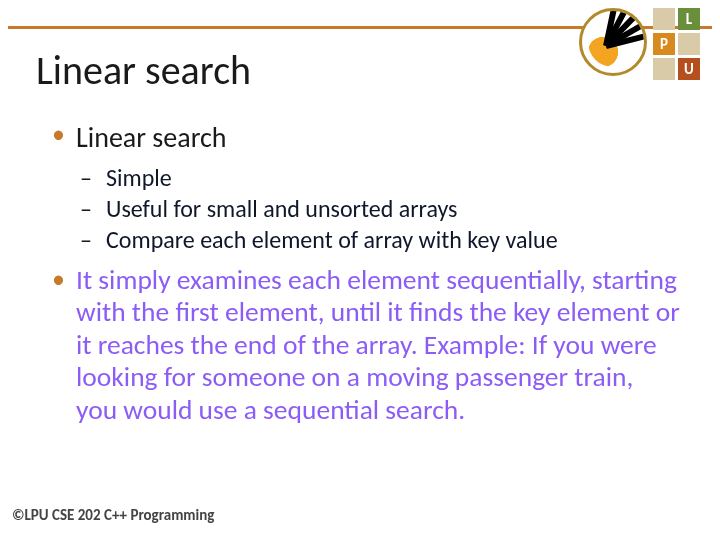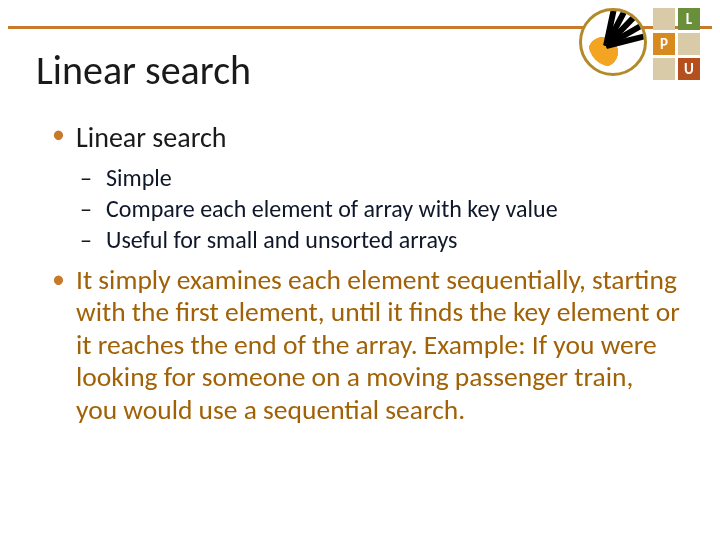--- a/index.html
+++ b/index.html
@@ -21,21 +21,21 @@
   .cL { background: #6a8f3a; }
   .cP { background: #d88a1f; }
   .cU { background: #b54f1e; }
   .cBlank { background: #d9cba8; }
   .title { position: absolute; top: 46px; left: 36px; font-size: 40px; color: #1a1a1a; }
   .body { position: absolute; top: 120px; left: 52px; right: 40px; }
   .bullet1 { font-size: 28px; color: #1a1a1a; margin-bottom: 8px; position: relative; padding-left: 24px; }
   .bullet1::before { content: "•"; position: absolute; left: 0; top: 0; color: #c77a2b; font-size: 26px; line-height: 1.1; }
   .subdash { font-size: 24px; color: #0f172a; position: relative; padding-left: 26px; margin-left: 28px; margin-bottom: 2px; }
   .subdash::before { content: "–"; position: absolute; left: 0; top: 0; color: #1a1a1a; }
-  .bigtext { font-size: 27.5px; line-height: 1.18; color: #a16207; padding-left: 24px; position: relative; margin-top: 10px; }
+  .bigtext { font-size: 27.5px; line-height: 1.18; color: #8b5cf6; padding-left: 24px; position: relative; margin-top: 10px; }
   .bigtext::before { content: "•"; position: absolute; left: 0; top: 0; color: #c77a2b; font-size: 26px; }
   .footer { position: absolute; left: 12px; bottom: 16px; font-size: 15px; font-weight: 700; color: #444; }
 </style>
 </head>
 <body>
 
 <div class="slide">
   <div class="top-rule"></div>
 
   <div class="logos">
@@ -57,18 +57,19 @@
       <div class="lpu-cell cBlank"></div>
       <div class="lpu-cell cU">U</div>
     </div>
   </div>
 
   <div class="title">Linear search</div>
 
   <div class="body">
     <div class="bullet1">Linear search</div>
     <div class="subdash">Simple</div>
+    <div class="subdash">Useful for small and unsorted arrays</div>
     <div class="subdash">Compare each element of array with key value</div>
-    <div class="subdash">Useful for small and unsorted arrays</div>
     <div class="bigtext">It simply examines each element sequentially, starting with the first element, until it finds the key element or it reaches the end of the array. Example: If you were looking for someone on a moving passenger train, you would use a sequential search.</div>
   </div>
 
+  <div class="footer">©LPU CSE 202 C++ Programming</div>
 </div>
 
 </body></html>

